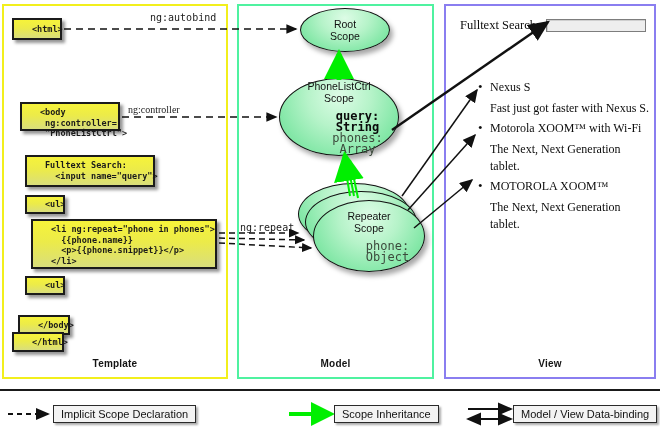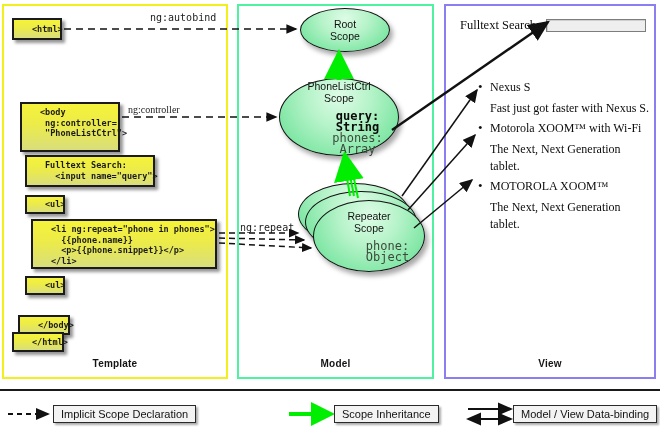--- a/index.html
+++ b/index.html
@@ -68,21 +68,21 @@
 <body>
 
 <div id="stage">
 
   <div class="col template">
     <div class="col-label">Template</div>
   </div>
 
   <div class="yb" style="left:12px;top:18px;width:50px;height:22px;display:flex;align-items:center;">&lt;html&gt;</div>
 
-  <div class="yb" style="left:20px;top:102px;width:100px;height:50px;">&lt;body
+  <div class="yb" style="left:20px;top:102px;width:100px;height:29px;">&lt;body
  ng:controller=
  "PhoneListCtrl"&gt;</div>
 
   <div class="yb" style="left:25px;top:155px;width:130px;height:32px;">Fulltext Search:
   &lt;input name="query"&gt;</div>
 
   <div class="yb" style="left:25px;top:195px;width:34px;height:19px;display:flex;align-items:center;">&lt;ul&gt;</div>
 
   <div class="yb" style="left:31px;top:219px;width:186px;height:50px;">&lt;li ng:repeat="phone in phones"&gt;
   {{phone.name}}

